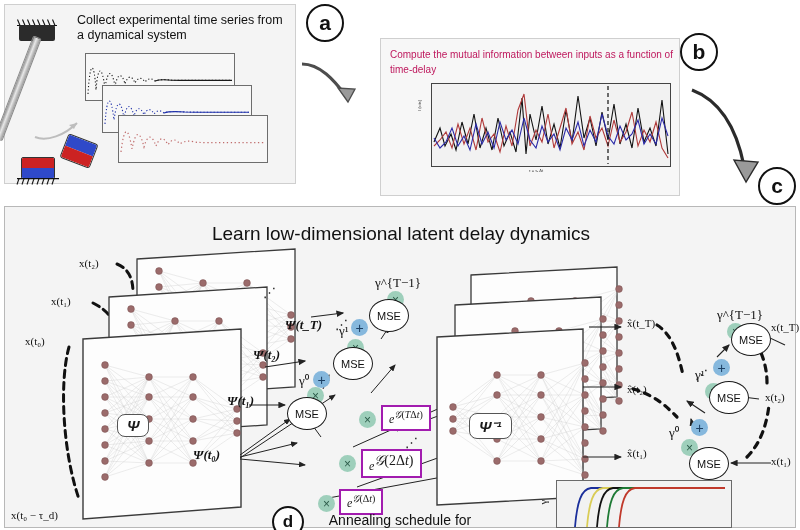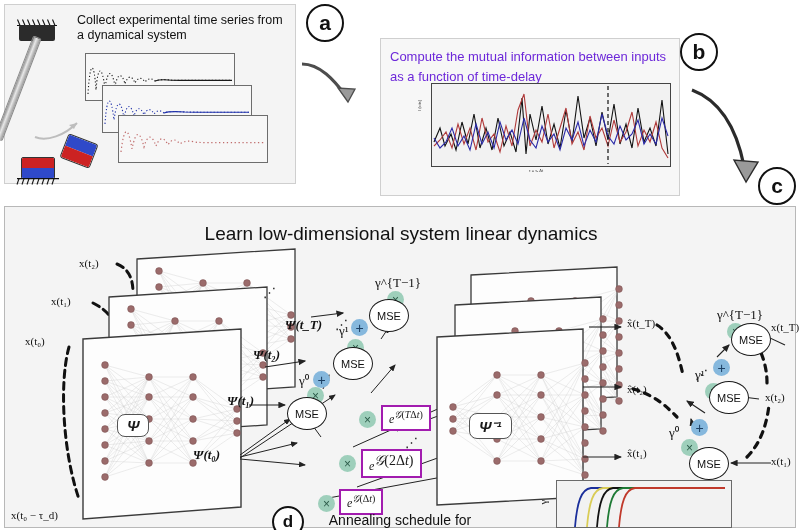--- a/index.html
+++ b/index.html
@@ -38,21 +38,21 @@
   #ts2{left:97px;top:80px;width:150px;height:48px;}
   #ts3{left:113px;top:110px;width:150px;height:48px;}
 
   
   #arrow-ab{position:absolute;left:300px;top:58px;width:60px;height:55px;}
 
   
   #panel-b{left:380px;top:38px;width:300px;height:158px;
            background:#f7f7f7;border:1px solid #cfcfcf;}
   #panel-b-title{position:absolute;left:9px;top:8px;width:285px;
-           font-size:13px;line-height:20px;color:#6d28d9;}
+           font-size:10px;line-height:15px;color:#be185d;}
   #panel-b-caption{position:absolute;left:9px;top:134px;width:288px;
            font-size:12.5px;color:#111;}
   #mi-plot{position:absolute;left:50px;top:44px;width:240px;height:84px;
            background:#f2f2f2;border:1px solid #444;box-sizing:border-box;overflow:hidden;}
   .mi-ylab{position:absolute;left:36px;top:72px;font-size:4px;color:#333;
            transform:rotate(-90deg);transform-origin:left top;white-space:nowrap;}
   .mi-xlab{position:absolute;left:148px;top:129px;font-size:4px;color:#333;}
 
   
   #arrow-bc{position:absolute;left:690px;top:86px;width:80px;height:112px;}
@@ -212,21 +212,21 @@
 <svg id="arrow-bc" viewBox="0 0 80 112">
   <path d="M2,4 C34,16 48,50 54,80" fill="none" stroke="#2b2b2b" stroke-width="3.2"></path>
   <path d="M56,96 L44,74 L68,76 Z" fill="#9a9a9a" stroke="#2b2b2b" stroke-width="1.4"></path>
 </svg>
 
 <div class="badge" id="badge-a">a</div>
 <div class="badge" id="badge-b">b</div>
 <div class="badge" id="badge-c">c</div>
 
 <div class="panel" id="panel-c">
-  <div id="panel-c-title">Learn low-dimensional system linear dynamics</div>
+  <div id="panel-c-title">Learn low-dimensional latent delay dynamics</div>
 
   <svg style="position:absolute;left:0;top:0;width:792px;height:322px;pointer-events:none;">
     <defs>
       <marker id="ah" markerWidth="7" markerHeight="6" refX="6" refY="3" orient="auto">
         <path d="M0,0 L7,3 L0,6 Z" fill="#222"></path>
       </marker>
       <marker id="ahb" markerWidth="8" markerHeight="7" refX="7" refY="3.5" orient="auto">
         <path d="M0,0 L8,3.5 L0,7 Z" fill="#111"></path>
       </marker>
 

